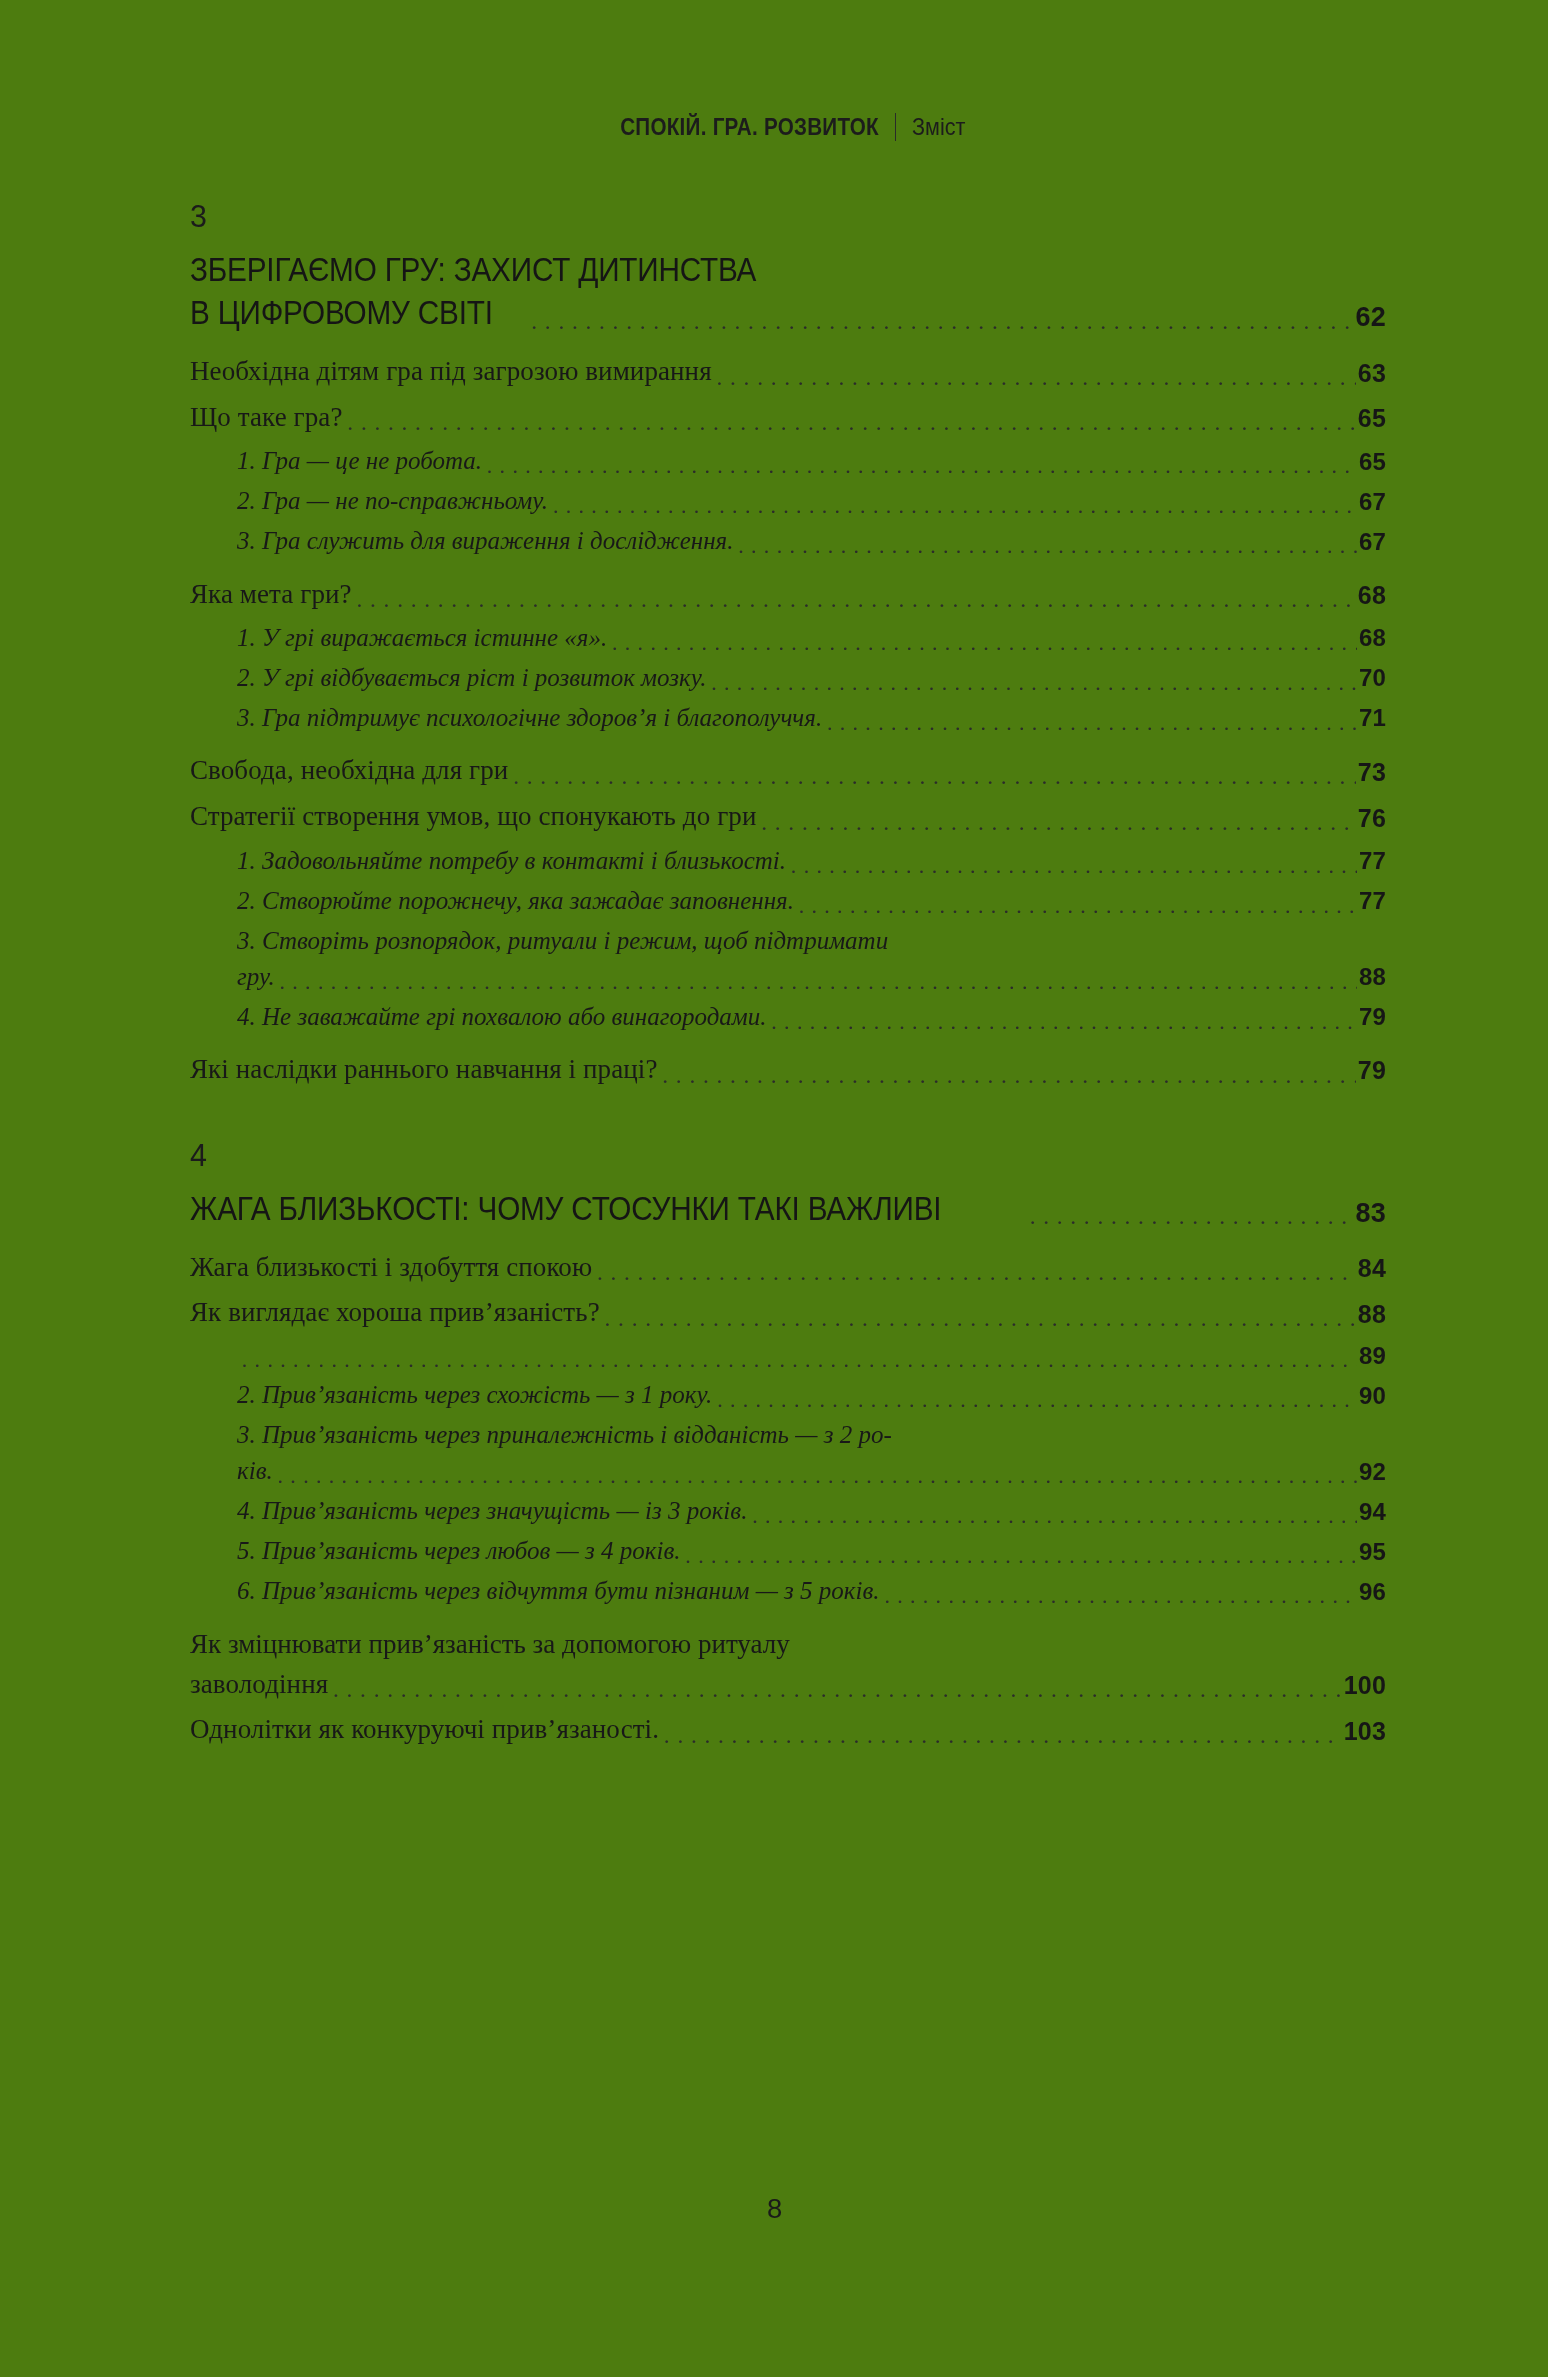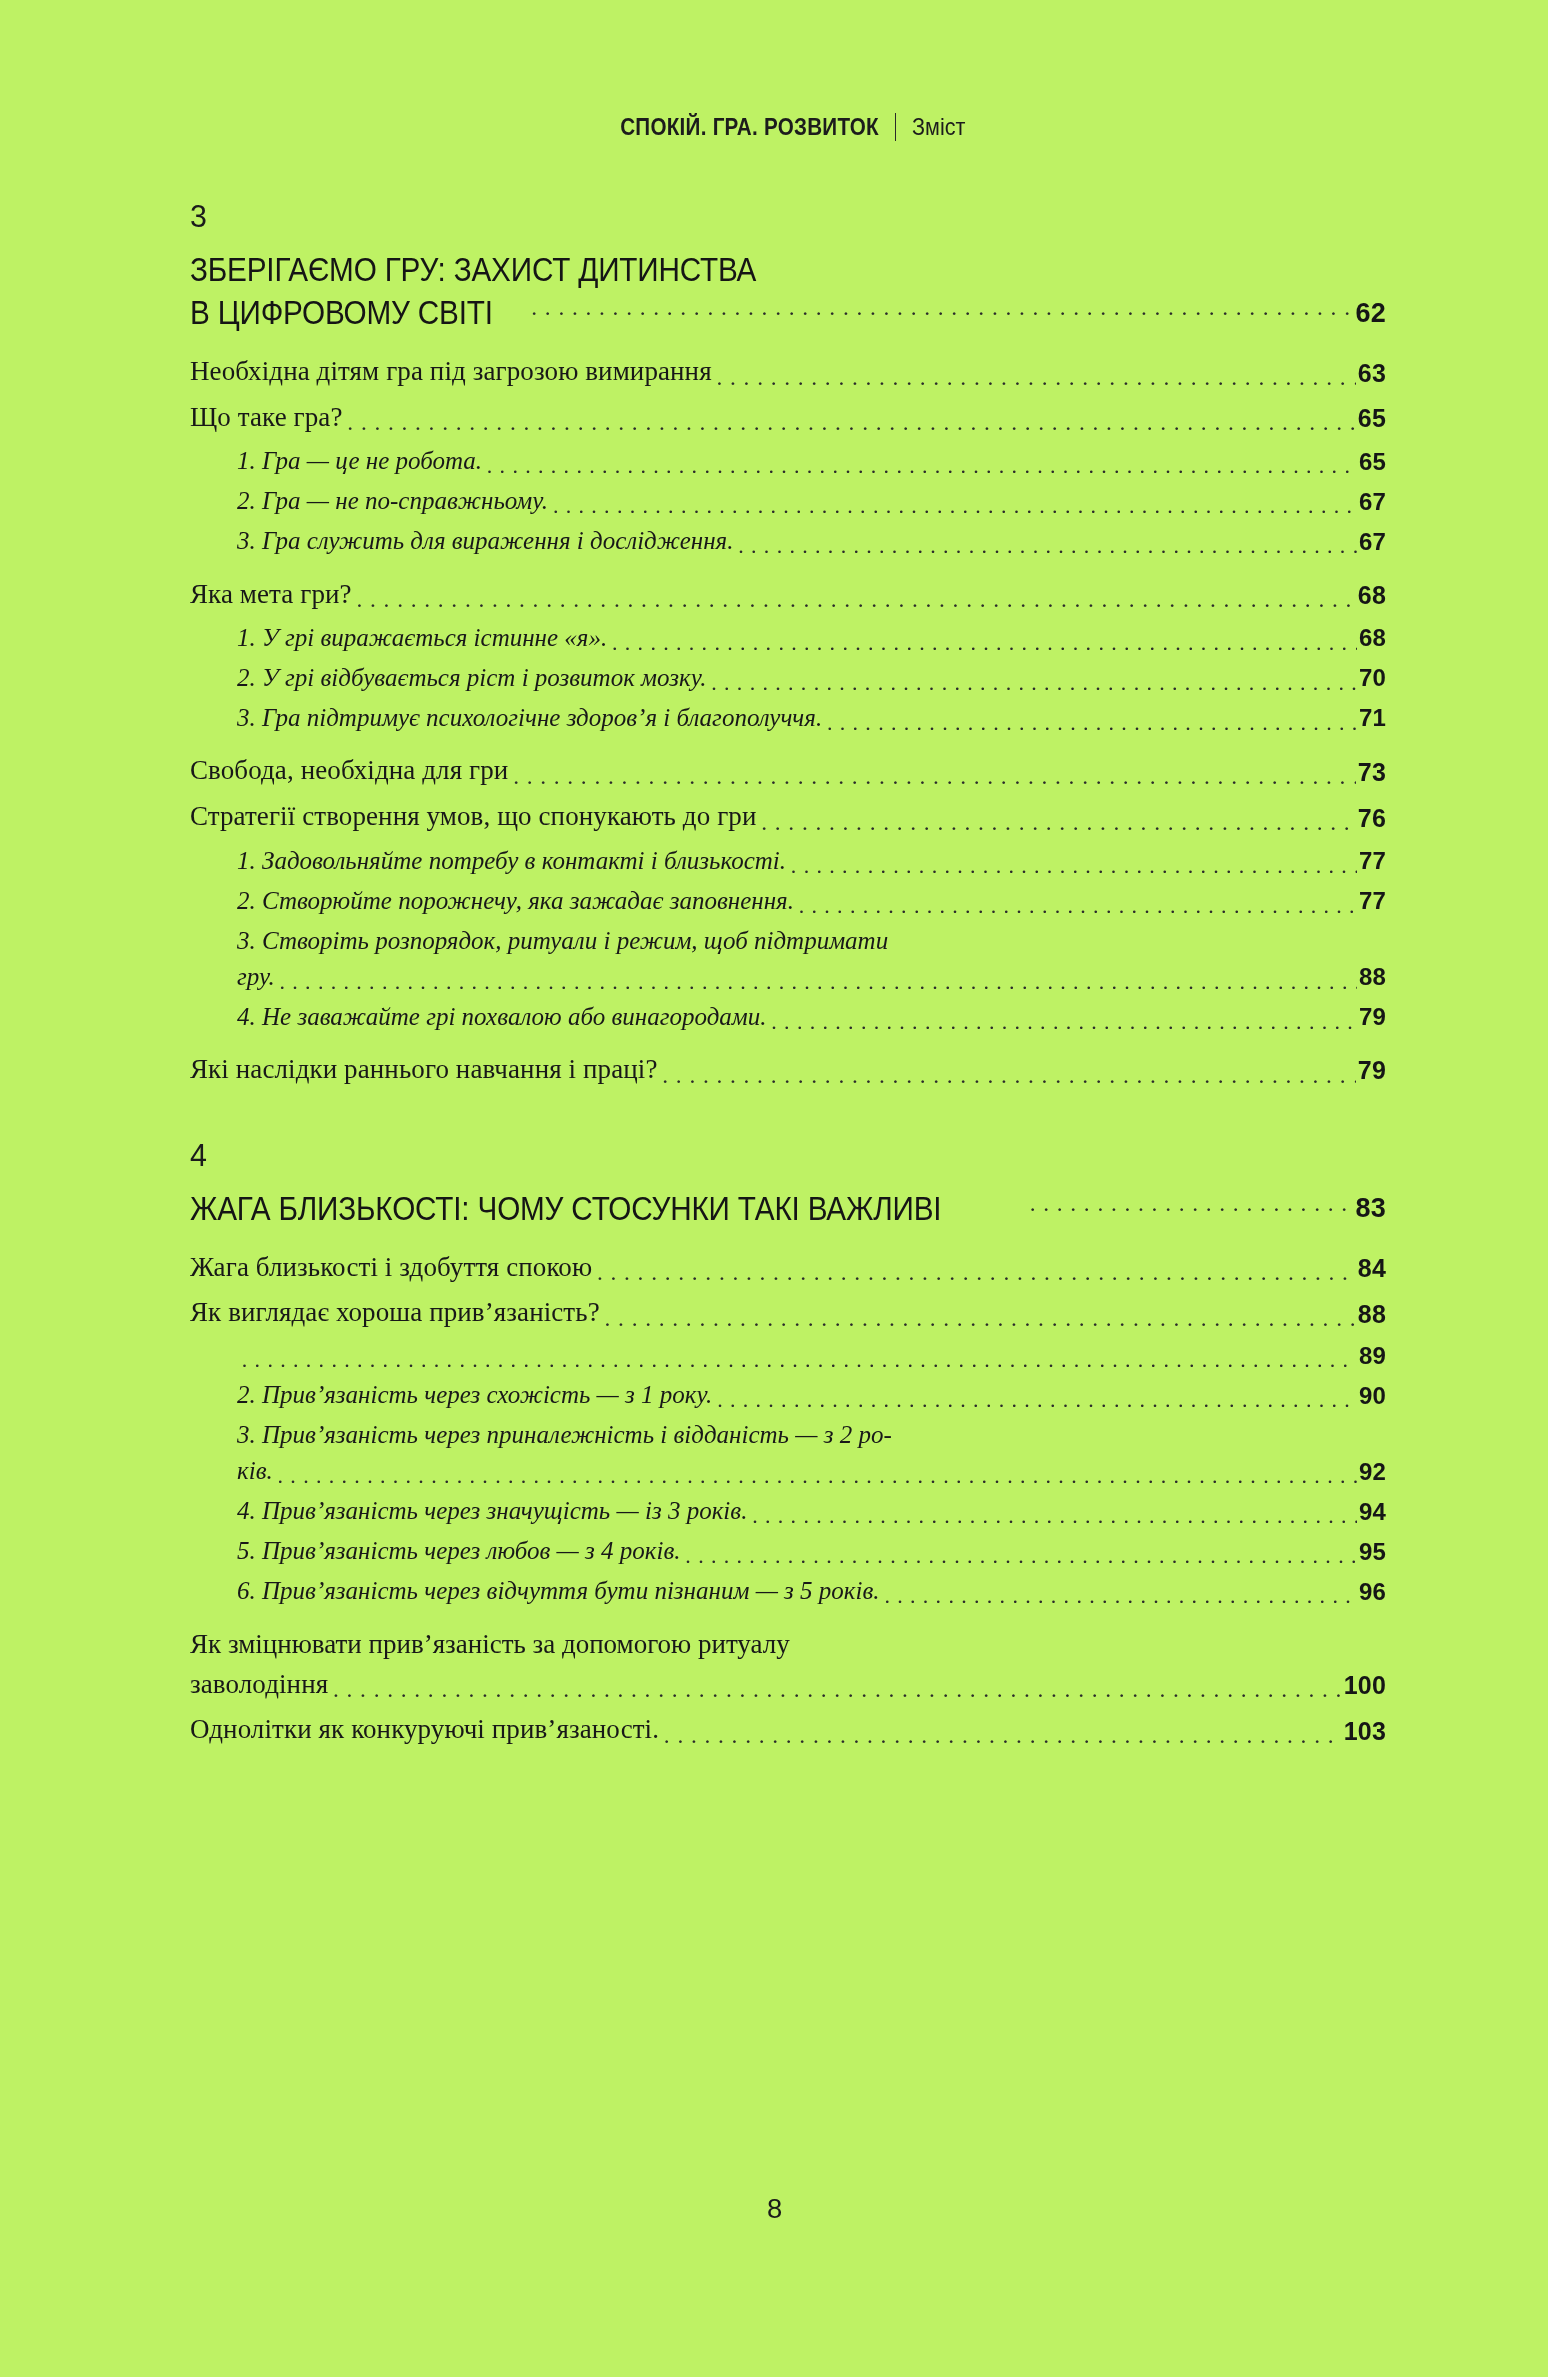--- a/index.html
+++ b/index.html
@@ -12,21 +12,21 @@
     height: 2377px;
     position: relative;
     font-family: "Liberation Serif", "DejaVu Serif", serif;
     color: #1a1a1a;
     overflow: hidden;
   }
 
   .page {
     position: absolute;
     inset: 0;
-    background: #bef264;
+    background: #4d7c0f;
   }
 
   
   .running-header {
     position: absolute;
     top: 113px;
     left: 0;
     width: 1549px;
     text-align: center;
     white-space: nowrap;
@@ -120,21 +120,21 @@
     font-size: 25px;
     font-weight: 700;
     color: #161616;
     text-align: right;
     letter-spacing: 0.2px;
   }
 
   
   .chapter-leader-row {
     display: flex;
-    align-items: center;
+    align-items: flex-end;
     width: 100%;
     margin-bottom: 21px;
   }
   .chapter-leader-row .toc-dots::before { letter-spacing: 7.7px; font-size: 23.4px; }
   .chapter-leader-row .toc-page { font-size: 27px; }
   .chapter-lastline {
     font-family: "Liberation Sans", "DejaVu Sans", sans-serif;
     font-size: 33px;
     font-weight: 500;
     line-height: 1.2;

